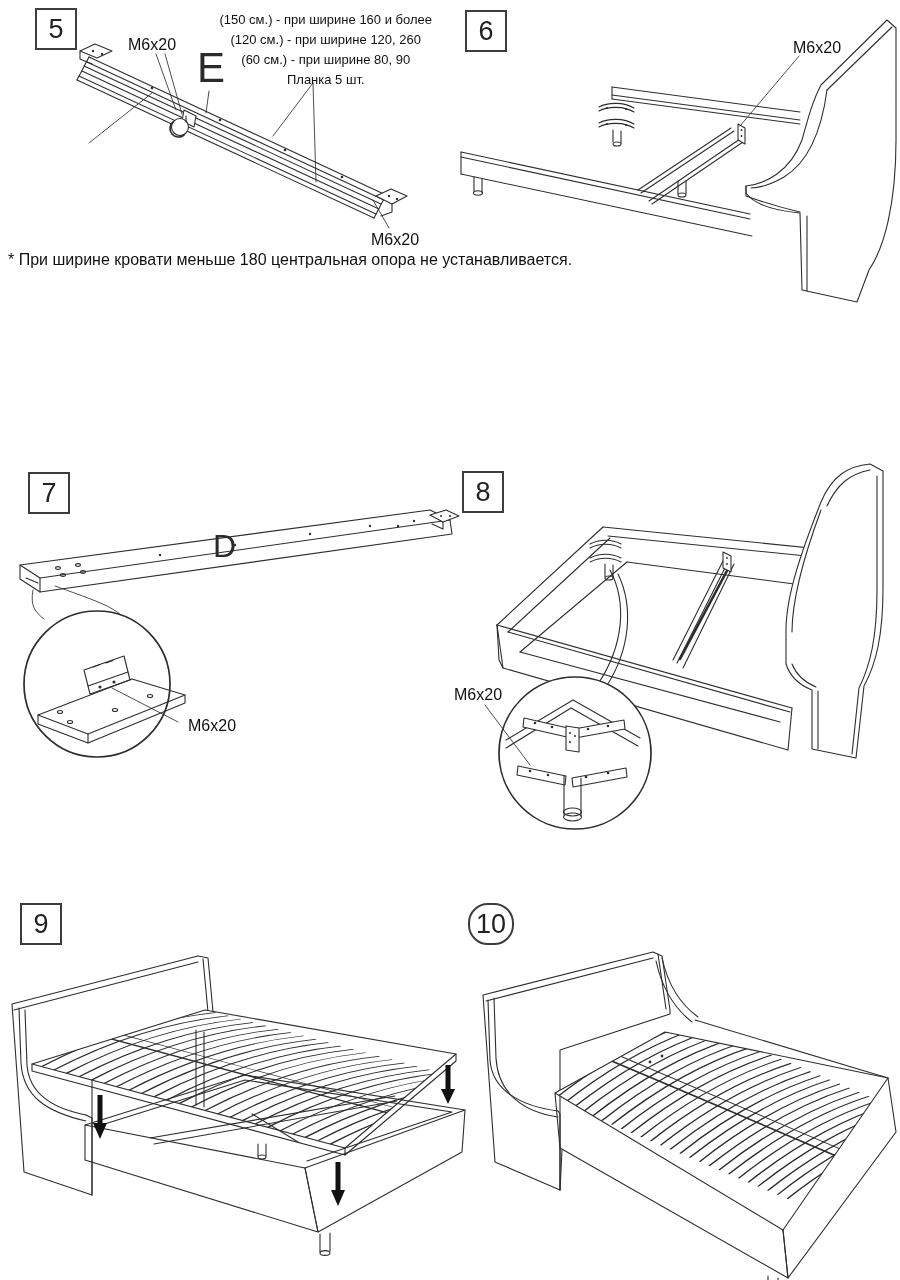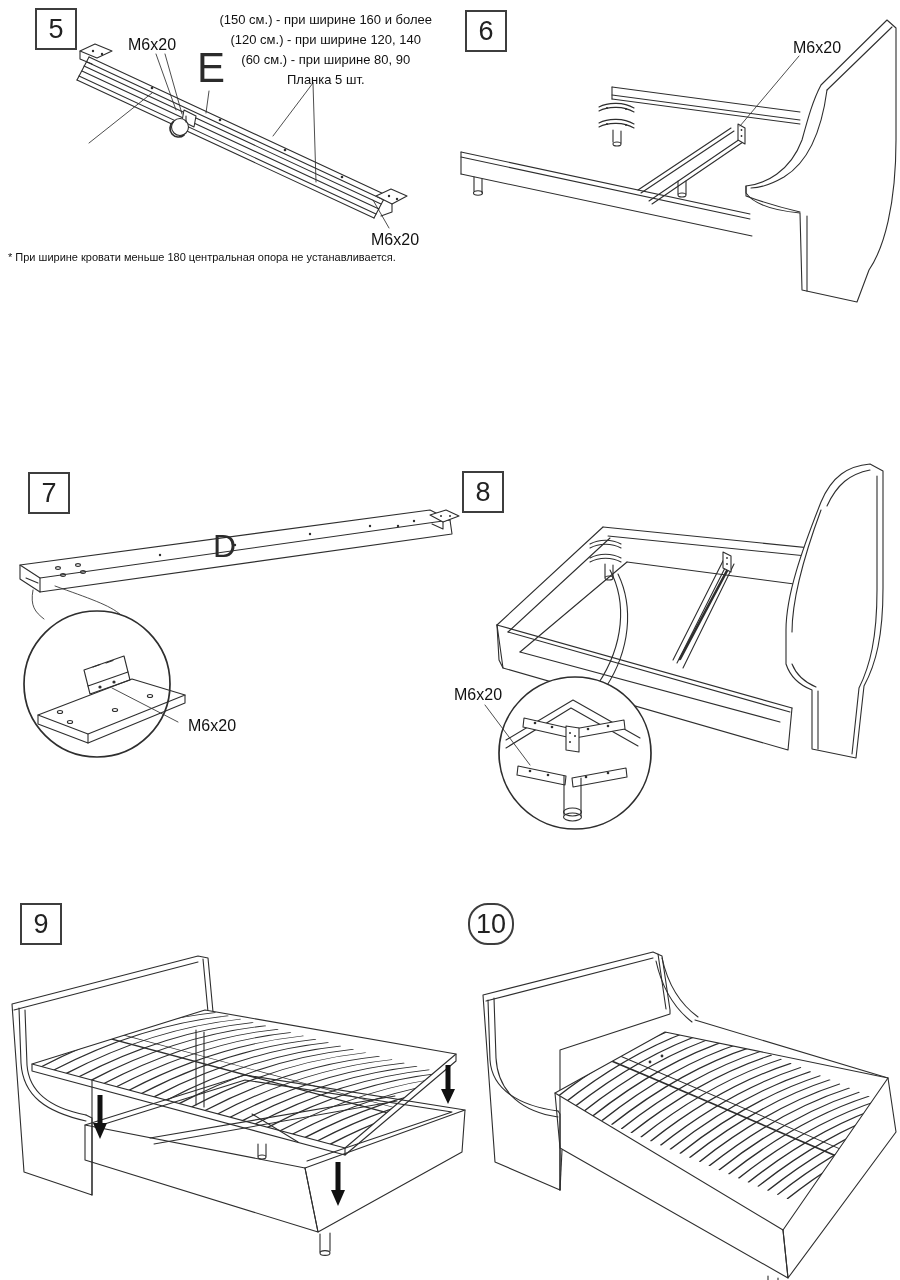--- a/index.html
+++ b/index.html
@@ -5,21 +5,21 @@
   html,body{margin:0;padding:0;background:#fff;}
   .page{position:relative;width:900px;height:1280px;background:#ffffff;overflow:hidden;
         font-family:"Liberation Sans", sans-serif;color:#1a1a1a;}
   .step{position:absolute;}
   .num-box{position:absolute;width:38px;height:38px;border:2px solid #3d3d3d;background:#fff;
            display:flex;align-items:center;justify-content:center;font-size:27px;color:#222;z-index:5;}
   .lbl{position:absolute;font-size:16px;color:#111;white-space:nowrap;z-index:4;}
   .lbl-big{position:absolute;color:#2b2b2b;white-space:nowrap;z-index:4;font-weight:400;}
   .tblock{position:absolute;font-size:13px;line-height:20px;color:#111;z-index:4;}
   .tblock.right{text-align:center;}
-  .footnote{position:absolute;left:8px;top:251px;font-size:11px;color:#111;z-index:4;}
+  .footnote{position:absolute;left:8px;top:251px;font-size:16px;color:#111;z-index:4;}
   svg{position:absolute;left:0;top:0;overflow:visible;}
   .ln{fill:none;stroke:#2e2e2e;stroke-width:1.1;stroke-linecap:round;stroke-linejoin:round;}
   .thin{stroke-width:0.85;}
   .thick{stroke-width:1.7;}
   .band{stroke-width:2.6;}
   .wfill{fill:#ffffff;}
   .dot{fill:#2e2e2e;stroke:none;}
   .arr{fill:#111;stroke:none;}
 </style>
 </head>
@@ -67,21 +67,21 @@
       <path class="ln thin" d="M209,91 L206,113"></path>
       <path class="ln thin" d="M313,83 L273,136"></path>
       <path class="ln thin" d="M313,83 L316,182"></path>
       <path class="ln thin" d="M89,143 L152,93"></path>
       <path class="ln thin" d="M389,228 L373,200"></path>
     </svg>
     <div class="lbl" style="left:128px;top:36px;">M6x20</div>
     <div class="lbl-big" style="left:197px;top:44px;font-size:42px;">E</div>
     <div class="tblock right" style="right:18px;top:10px;">
       <div>(150 см.) - при ширине 160 и более</div>
-      <div>(120 см.) - при ширине 120, 140</div>
+      <div>(120 см.) - при ширине 120, 260</div>
       <div>(60 см.) - при ширине 80, 90</div>
       <div>Планка 5 шт.</div>
     </div>
     <div class="lbl" style="left:371px;top:231px;">M6x20</div>
   </section>
   <div class="footnote">* При ширине кровати меньше 180 центральная опора не устанавливается.</div>
 
   <section class="step" style="left:450px;top:0;width:450px;height:330px;">
     <div class="num-box" style="left:15px;top:10px;">
       <span>6</span>

